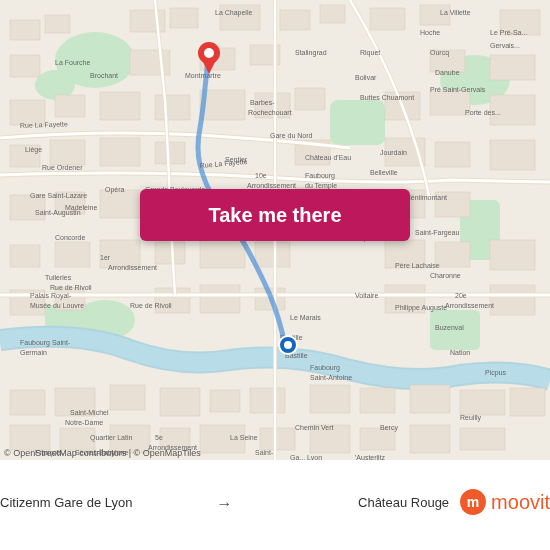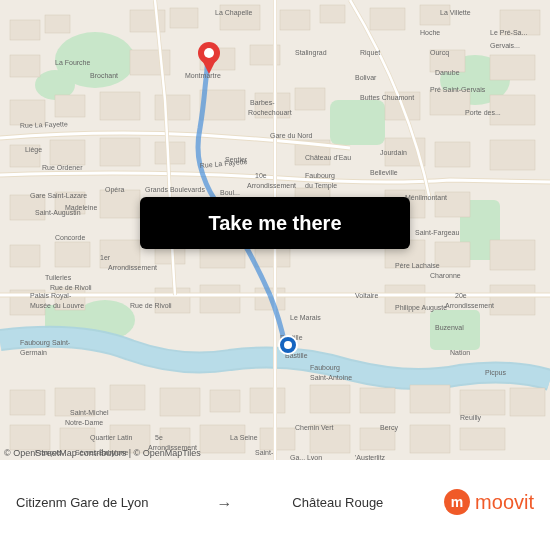--- a/index.html
+++ b/index.html
@@ -17,44 +17,44 @@
       overflow: hidden;
       background: #f0ebe3;
     }
     #map-svg {
       position: absolute;
       top: 0; left: 0;
       width: 100%; height: 100%;
     }
     #take-me-there-btn {
       position: absolute;
-      top: 197px;
+      top: 189px;
       left: 140px;
       width: 270px;
       height: 52px;
-      background: #000000;
+      background: #be185d;
       color: white;
       border: none;
       border-radius: 6px;
       font-size: 20px;
       font-weight: bold;
       cursor: pointer;
       display: flex;
       align-items: center;
       justify-content: center;
       box-shadow: 0 2px 8px rgba(0,0,0,0.3);
       z-index: 10;
     }
     #footer {
       height: 90px;
       background: white;
       display: flex;
       flex-direction: column;
       justify-content: center;
-      padding: 0 16px;
+      padding: 0 0;
     }
     #route-row {
       display: flex;
       align-items: center;
       gap: 10px;
       margin-bottom: 6px;
     }
     #from-label {
       font-size: 13px;
       color: #333;
@@ -64,21 +64,21 @@
     }
     #arrow-icon {
       font-size: 16px;
       color: #555;
     }
     #to-label {
       font-size: 13px;
       color: #333;
       font-weight: 500;
       flex: 1;
-      text-align: center;
+      text-align: right;
     }
     #moovit-logo {
       display: flex;
       align-items: center;
       gap: 6px;
     }
     #moovit-text {
       font-size: 20px;
       font-weight: normal;
       color: #f05a28;

